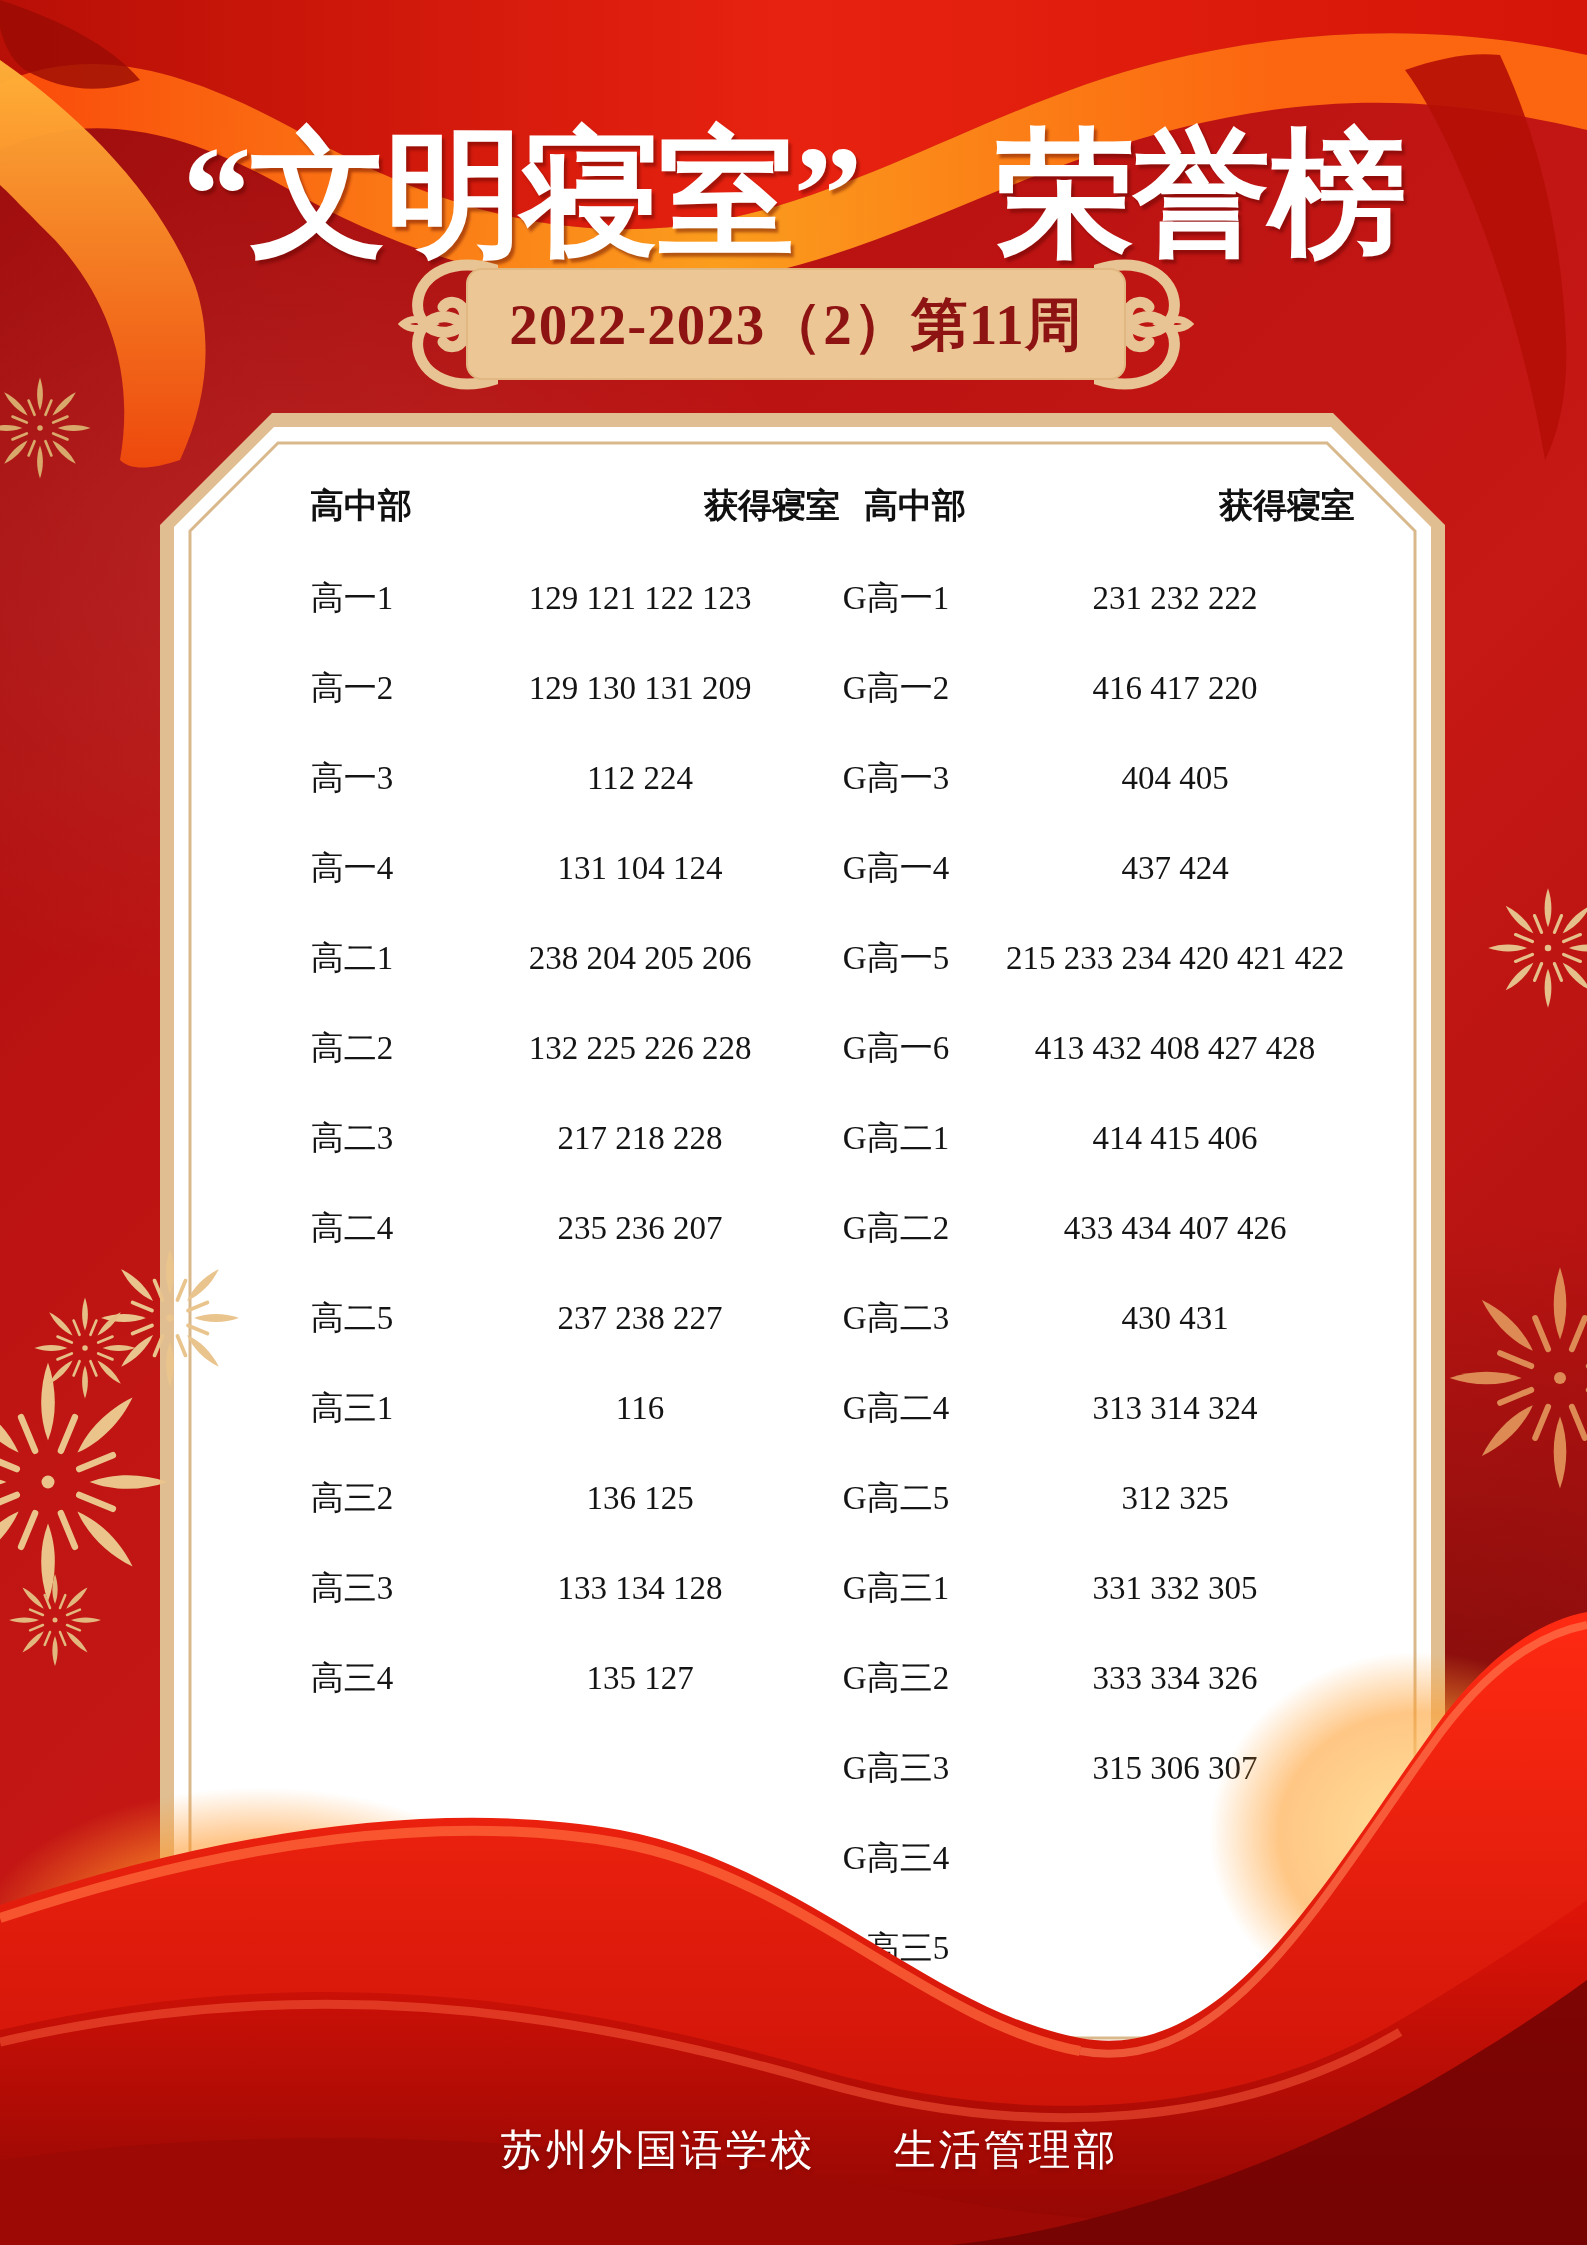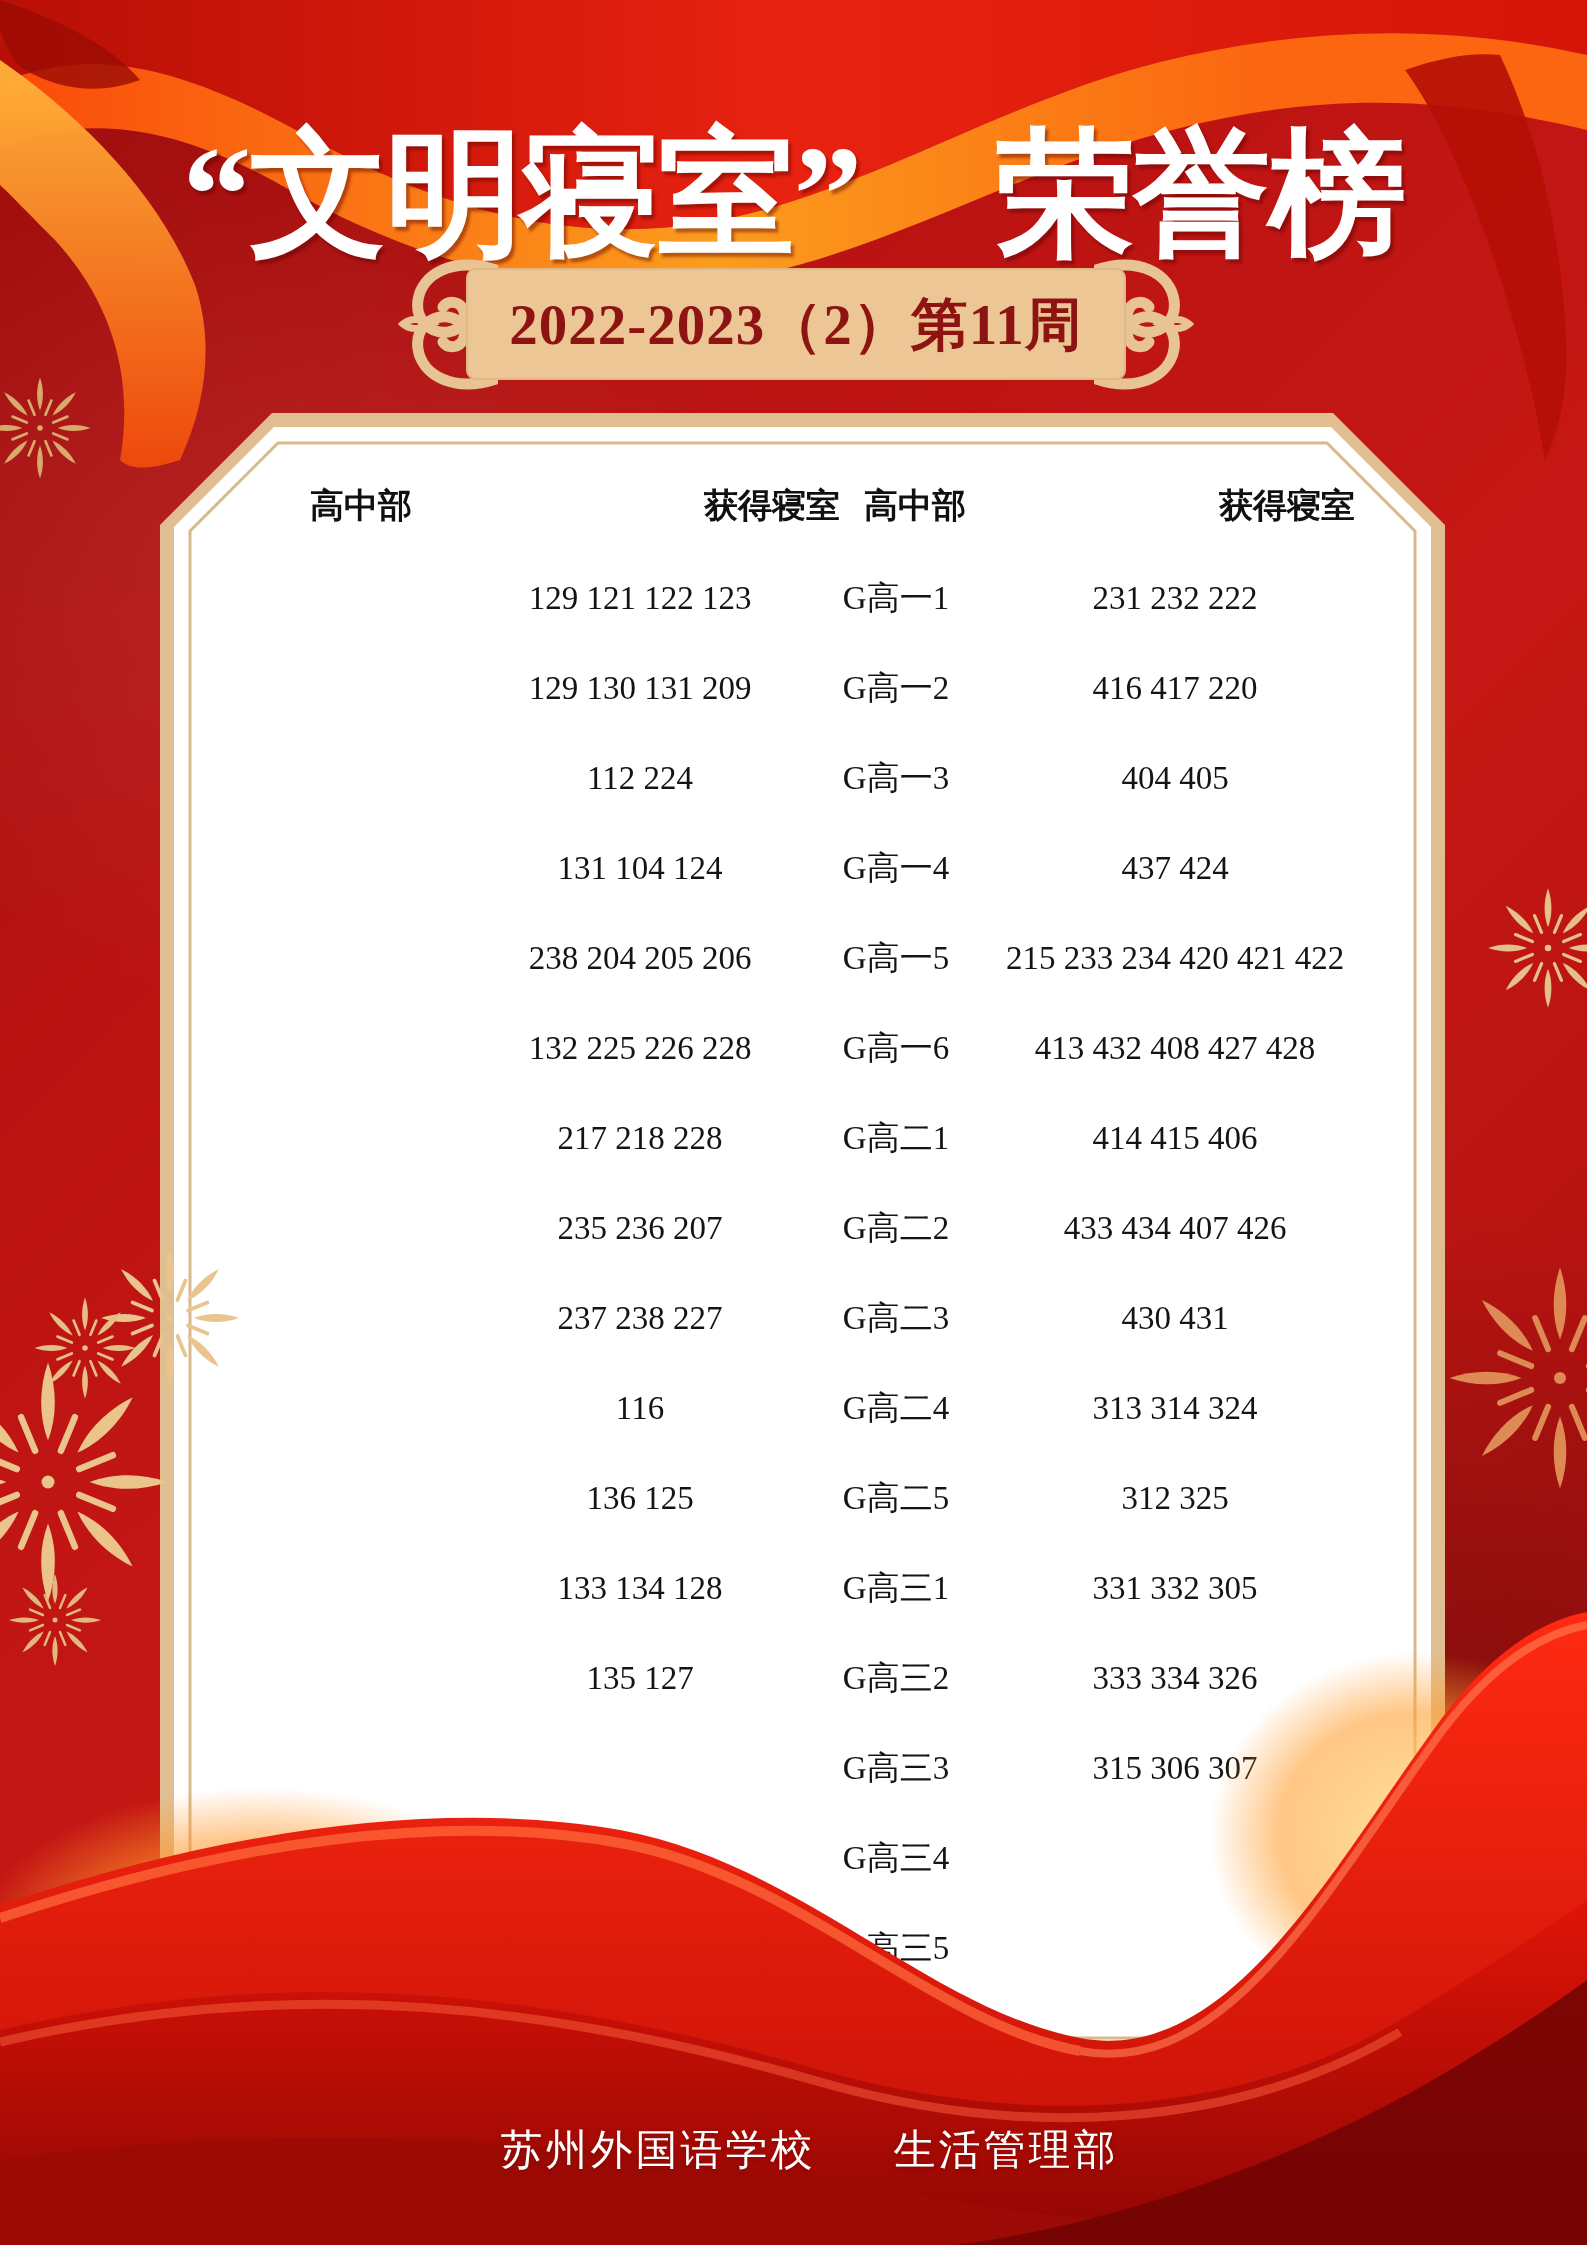--- a/index.html
+++ b/index.html
@@ -14,21 +14,21 @@
       radial-gradient(ellipse 900px 700px at 18% 26%, rgba(255,255,255,.08), rgba(255,255,255,0) 60%),
       radial-gradient(ellipse 1100px 900px at 88% 80%, rgba(0,0,0,.28), rgba(0,0,0,0) 65%),
       linear-gradient(135deg,#9c0e0e 0%,#bb1312 30%,#c61815 55%,#a30d0c 100%);}
 
   
   .title{top:112px;left:0;width:100%;text-align:center;
     font-size:138px;font-weight:bold;color:#ffffff;letter-spacing:-2px;line-height:165px;
     text-shadow:3px 4px 3px rgba(90,5,2,.45);white-space:nowrap;}
 
   
-  .banner{left:466px;top:268px;width:660px;height:112px;background:#ecc795;border-radius:10px;
+  .banner{left:466px;top:268px;width:660px;height:112px;background:#ecc795;border-radius:16px;
     box-shadow:inset 0 0 0 2px rgba(190,140,70,.25);}
   .banner-text{width:100%;height:112px;line-height:114px;text-align:center;
     font-size:57px;font-weight:bold;color:#8e1414;letter-spacing:1px;}
 
   
   .thead-cell{height:56px;line-height:56px;text-align:right;font-size:34px;font-weight:bold;color:#101010;}
   .col{top:553px;}
   .cell{height:90px;line-height:90px;font-size:33px;color:#141414;text-align:center;white-space:nowrap;}
   .l-lab{left:292px;width:120px;}
   .l-val{left:440px;width:400px;}
@@ -148,20 +148,35 @@
     <g transform="translate(1560,1378) scale(1.2)" style="color:#dd8a55">
         <use href="#fw" x="-100" y="-100" width="200" height="200"></use>
       </g>
   </svg>
 
   <div class="abs thead-cell" style="left:292px;top:478px;width:120px">高中部</div>
   <div class="abs thead-cell" style="left:440px;top:478px;width:400px">获得寝室</div>
   <div class="abs thead-cell" style="left:826px;top:478px;width:140px">高中部</div>
   <div class="abs thead-cell" style="left:995px;top:478px;width:360px">获得寝室</div>
 
+  <div class="abs col l-lab">
+      <div class="cell">高一1</div>
+      <div class="cell">高一2</div>
+      <div class="cell">高一3</div>
+      <div class="cell">高一4</div>
+      <div class="cell">高二1</div>
+      <div class="cell">高二2</div>
+      <div class="cell">高二3</div>
+      <div class="cell">高二4</div>
+      <div class="cell">高二5</div>
+      <div class="cell">高三1</div>
+      <div class="cell">高三2</div>
+      <div class="cell">高三3</div>
+      <div class="cell">高三4</div>
+    </div>
   <div class="abs col l-val">
       <div class="cell">129 121 122 123</div>
       <div class="cell">129 130 131 209</div>
       <div class="cell">112 224</div>
       <div class="cell">131 104 124</div>
       <div class="cell">238 204 205 206</div>
       <div class="cell">132 225 226 228</div>
       <div class="cell">217 218 228</div>
       <div class="cell">235 236 207</div>
       <div class="cell">237 238 227</div>

